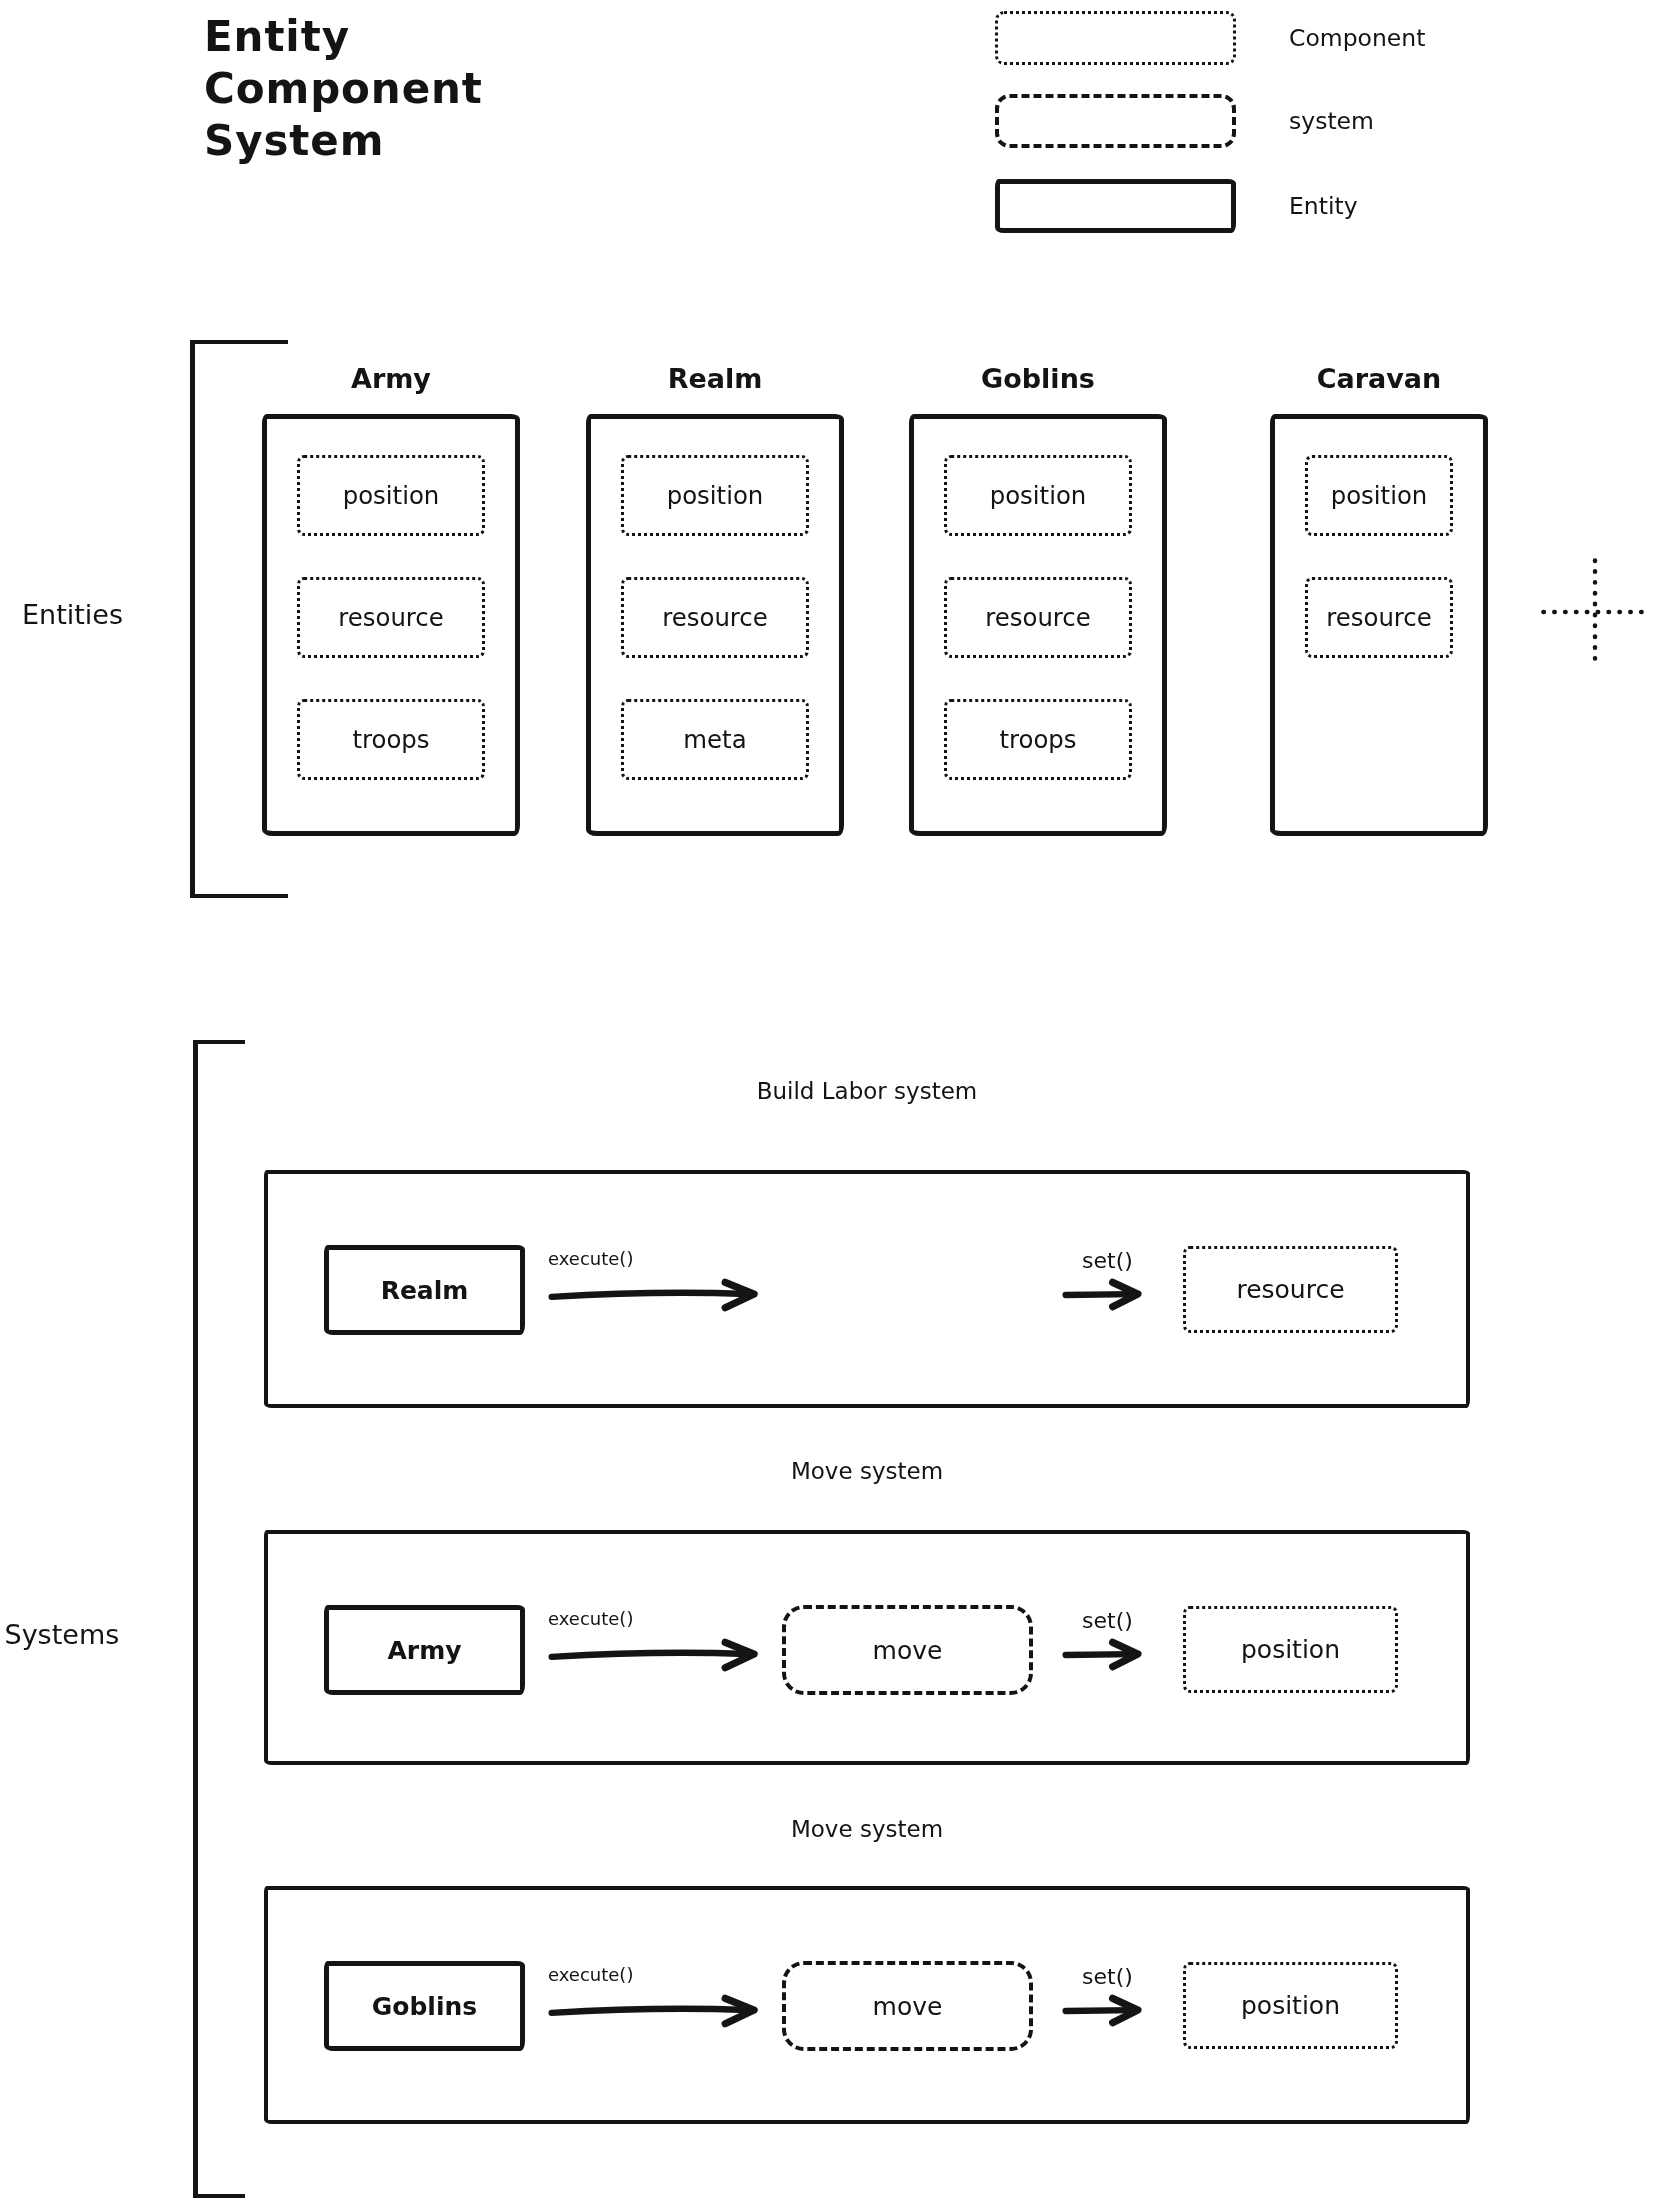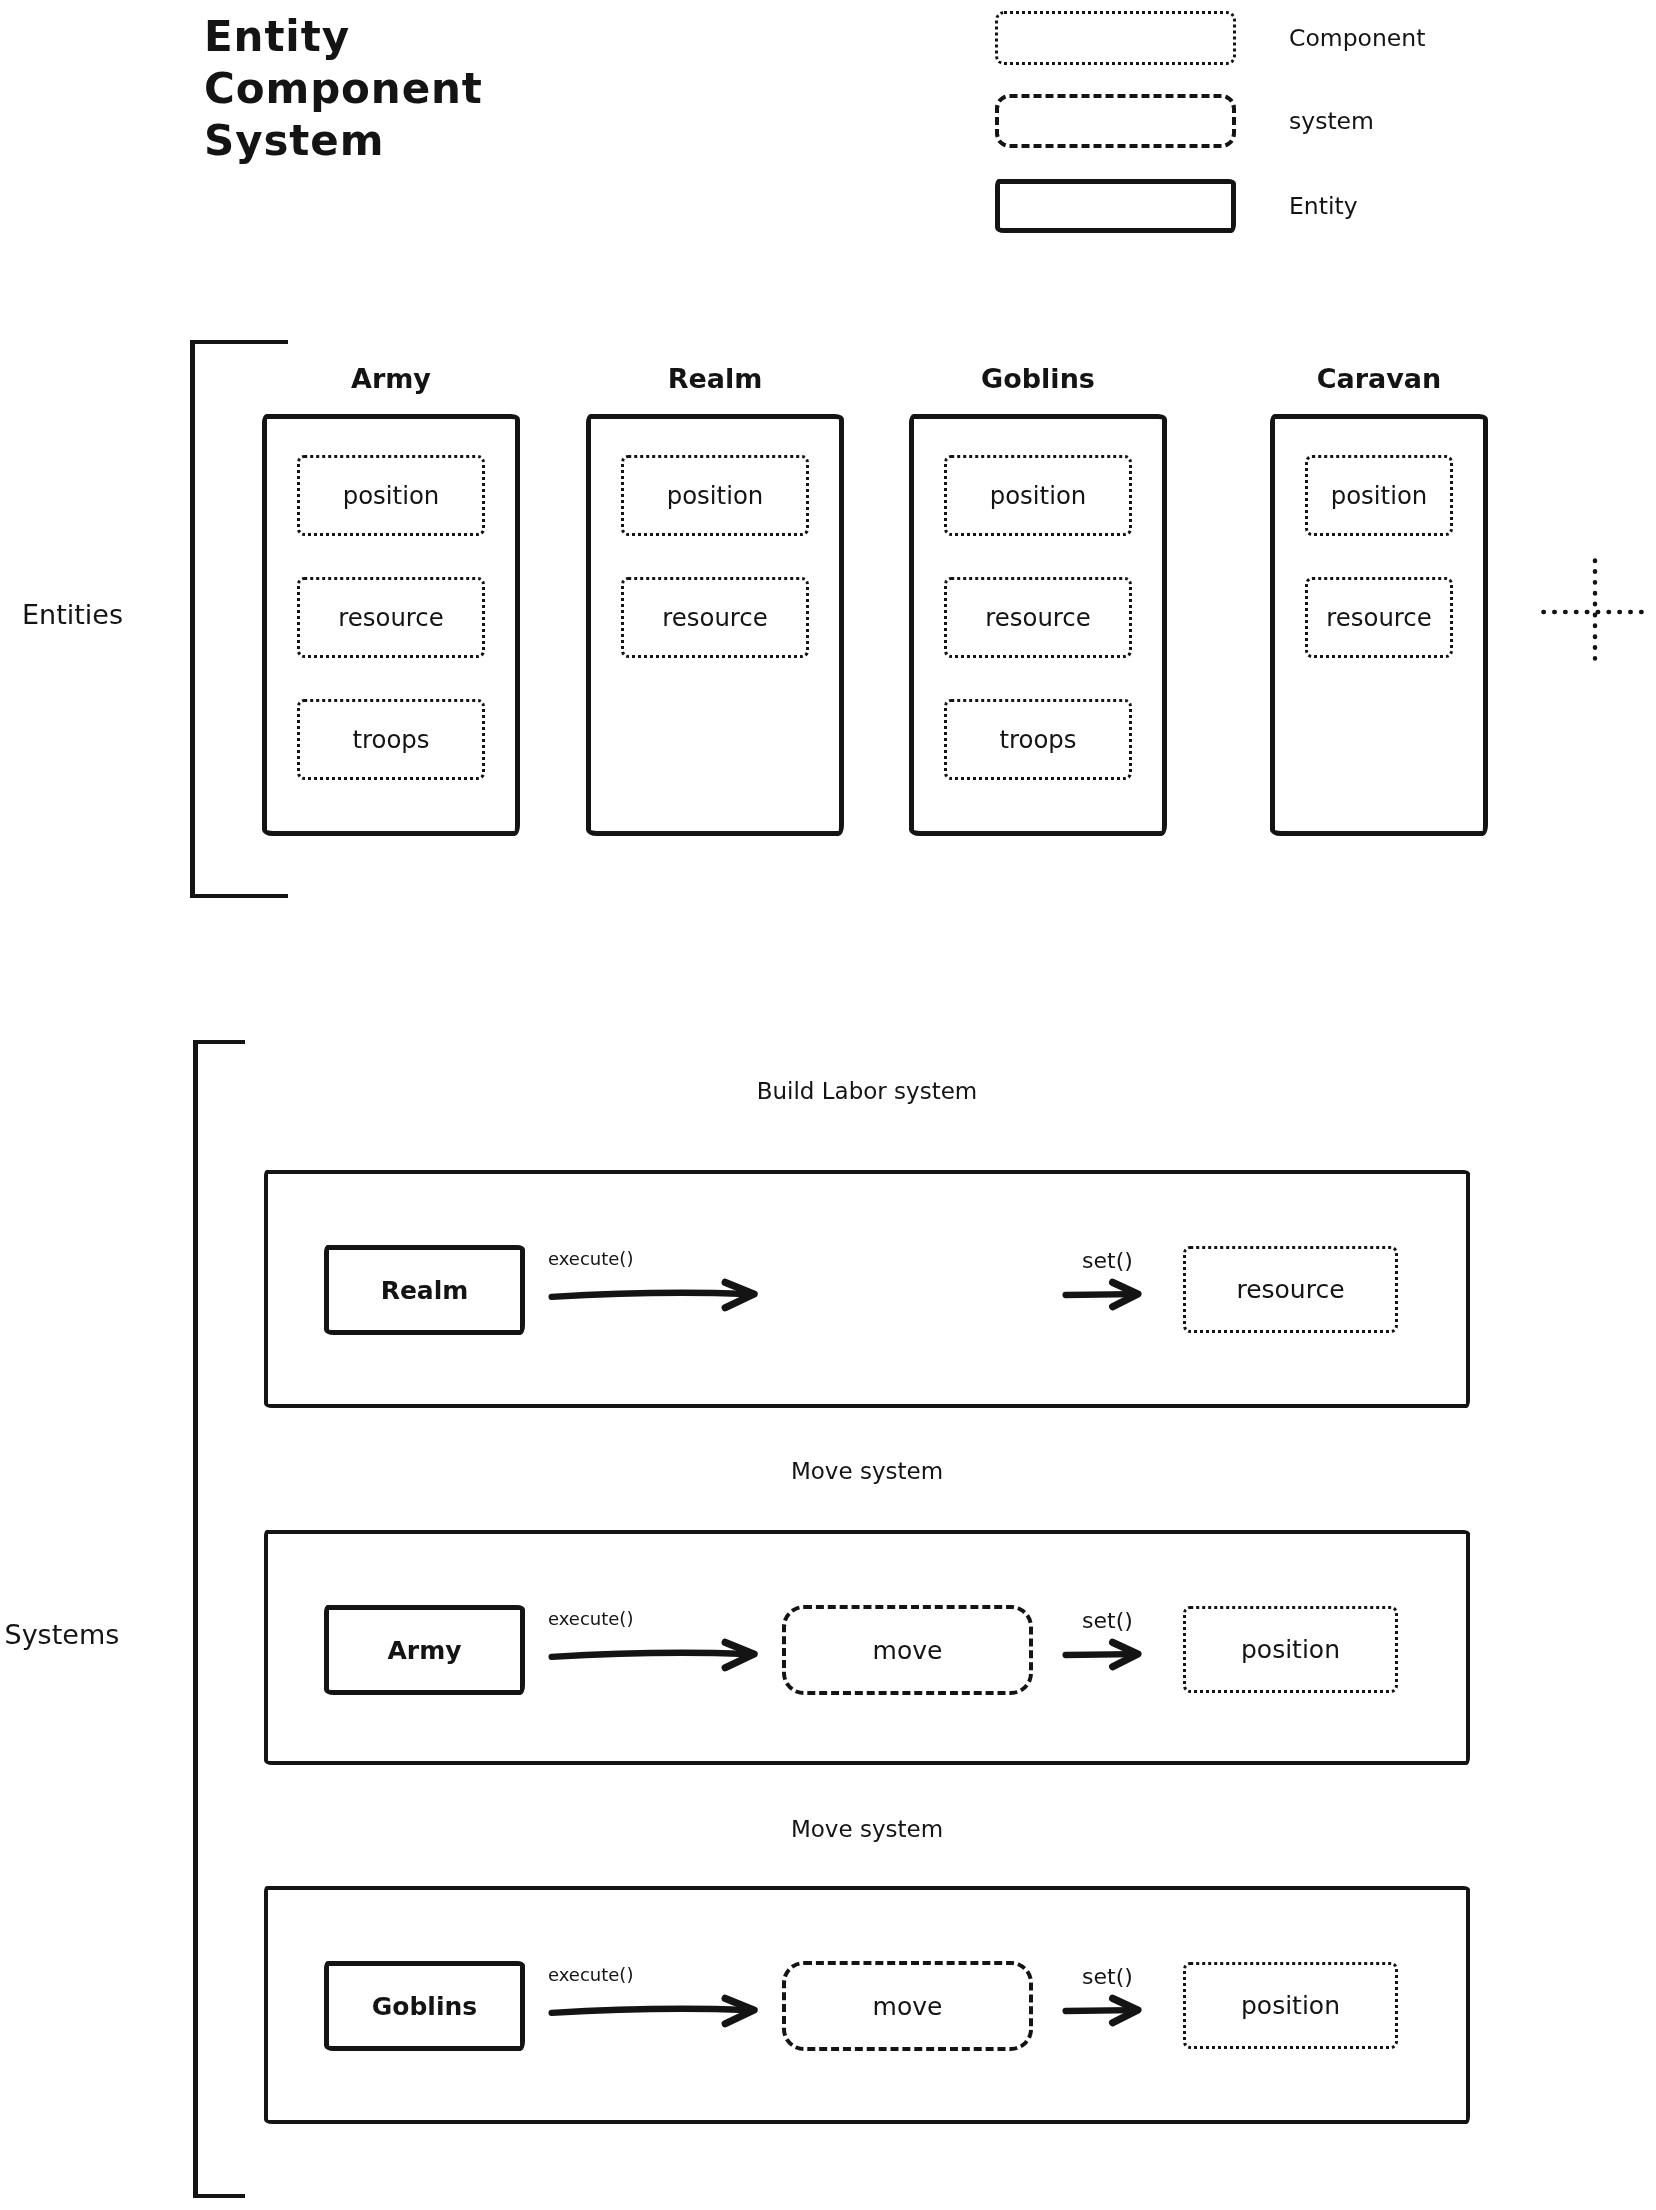--- a/index.html
+++ b/index.html
@@ -129,20 +129,21 @@
     <div class="component-box">resource</div>
     <div class="component-box">troops</div>
   </div>
 </div>
 
 <div class="abs entity-card-wrap" style="left:586px;">
   <div class="entity-card-title">Realm</div>
   <div class="entity-card">
     <div class="component-box">position</div>
     <div class="component-box">resource</div>
+    <div class="component-box">meta</div>
   </div>
 </div>
 
 <div class="abs entity-card-wrap" style="left:909px;">
   <div class="entity-card-title">Goblins</div>
   <div class="entity-card">
     <div class="component-box">position</div>
     <div class="component-box">resource</div>
     <div class="component-box">troops</div>
   </div>

